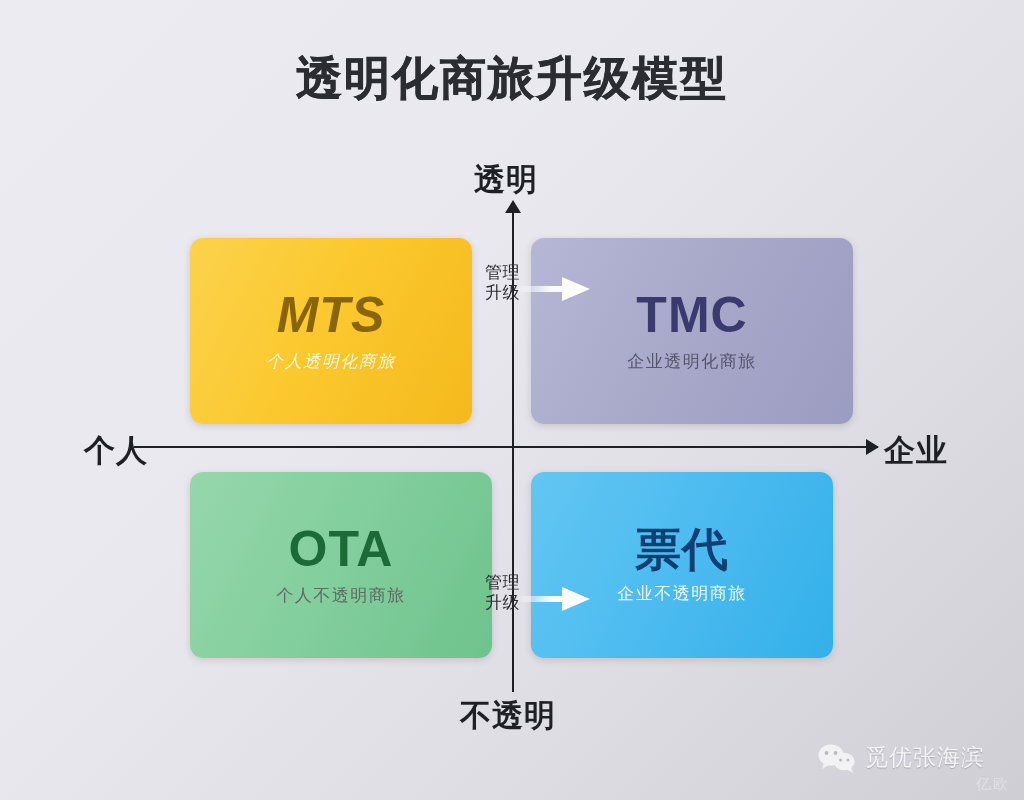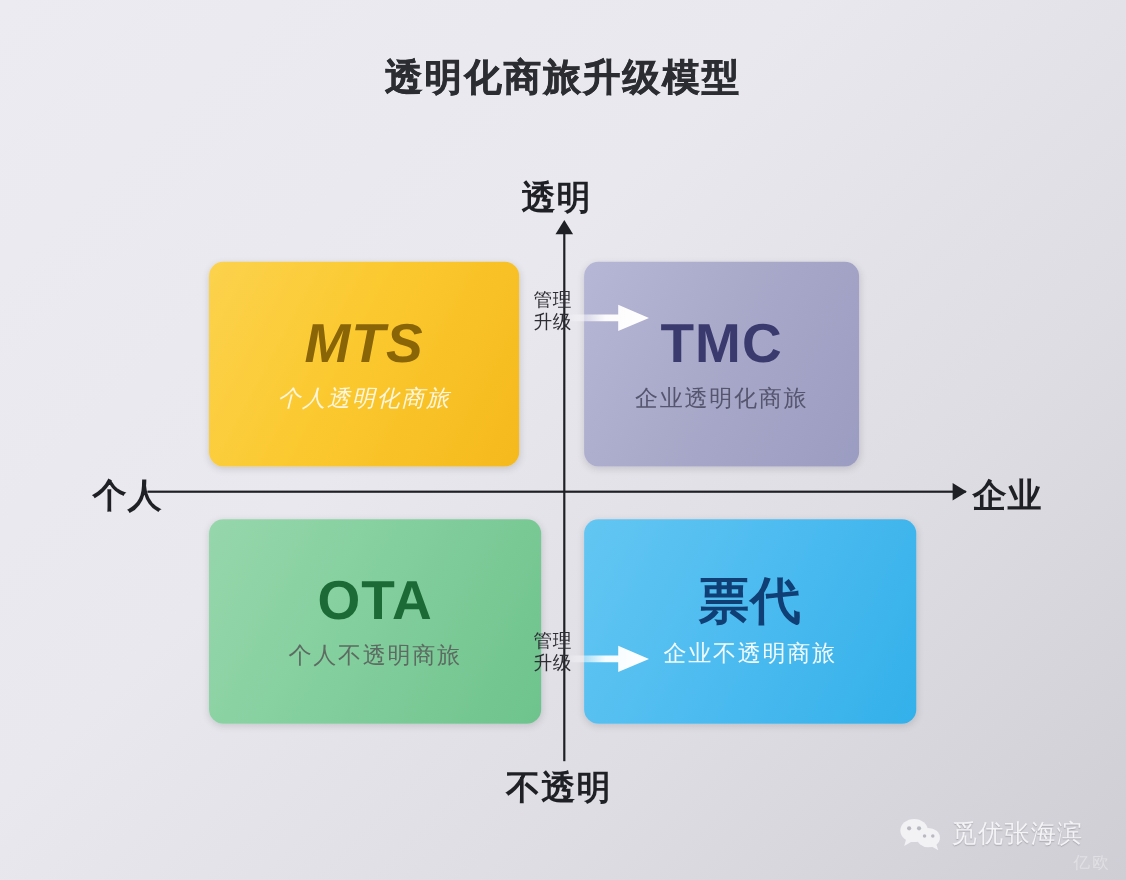--- a/index.html
+++ b/index.html
@@ -20,21 +20,21 @@
     overflow: hidden;
   }
 
   
   #title {
     position: absolute;
     left: 0;
     top: 48px;
     width: 1024px;
     text-align: center;
-    font-size: 34px;
+    font-size: 46px;
     font-weight: bold;
     letter-spacing: 2px;
     color: #2b2d33;
     font-family: "Liberation Sans", "DejaVu Sans", sans-serif;
     -webkit-text-stroke: 0.6px #2b2d33;
   }
 
   
   .axis-line {
     position: absolute;
@@ -97,34 +97,34 @@
     justify-content: center;
   }
   .quad-title {
     font-size: 50px;
     font-weight: bold;
     letter-spacing: 1px;
     line-height: 1.05;
   }
   .quad-sub {
     margin-top: 9px;
-    font-size: 21px;
+    font-size: 17px;
     letter-spacing: 1.5px;
   }
 
   #quad-mts {
     left: 190px; top: 238px; width: 282px; height: 186px;
     background: linear-gradient(118deg, #fcd24d 0%, #fbc92f 45%, #f5b91c 100%);
     font-style: italic;
   }
   #quad-mts .quad-title { color: #8a6508; }
   #quad-mts .quad-sub   { color: #fdf6e0; }
 
   #quad-tmc {
-    left: 531px; top: 238px; width: 250px; height: 186px;
+    left: 531px; top: 238px; width: 322px; height: 186px;
     background: linear-gradient(118deg, #b6b6d6 0%, #a9a9ca 45%, #9b9cc1 100%);
   }
   #quad-tmc .quad-title { color: #3b3a6e; }
   #quad-tmc .quad-sub   { color: #55556e; }
 
   #quad-ota {
     left: 190px; top: 472px; width: 302px; height: 186px;
     background: linear-gradient(118deg, #96d7ab 0%, #84cf9e 45%, #6ec38c 100%);
   }
   #quad-ota .quad-title { color: #1c6b36; }

